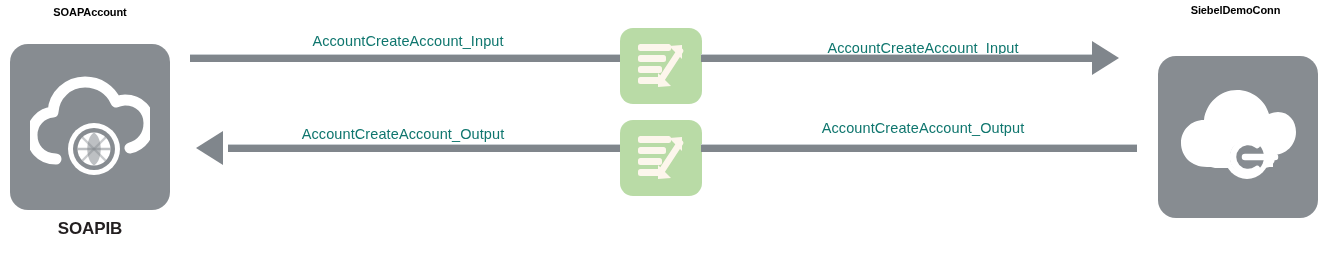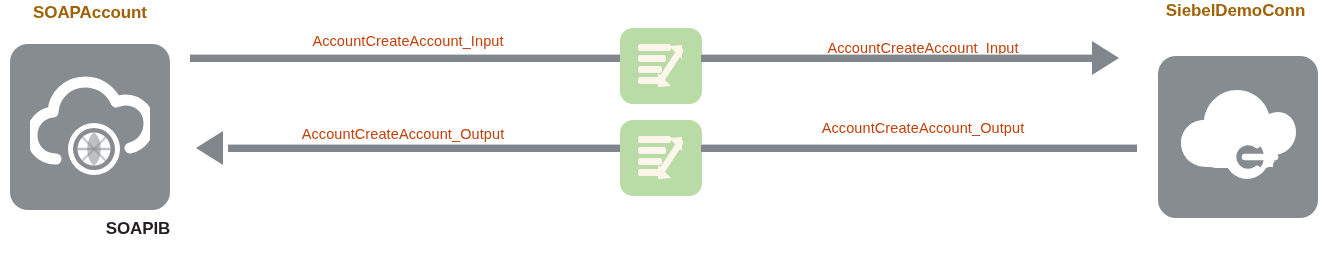--- a/index.html
+++ b/index.html
@@ -13,40 +13,40 @@
   .canvas{position:absolute;left:0;top:0;width:1323px;height:257px;}
   .node-box{
     position:absolute;
     background:#878c91;
     border-radius:18px;
     display:flex;align-items:center;justify-content:center;
   }
   .node-title{
     position:absolute;
     text-align:center;
-    font-size:17px;
+    font-size:11px;
     font-weight:bold;
-    color:#a16207;
+    color:#000000;
     line-height:21px;
     letter-spacing:-0.1px;
   }
   .node-sub{
     position:absolute;
     text-align:center;
     font-size:17px;
     font-weight:bold;
     color:#231f20;
     line-height:21px;
     letter-spacing:-0.1px;
   }
 
   
   #node-left-box{left:10px;top:44px;width:160px;height:166px;}
   #node-left-title{left:0px;top:2px;width:180px;}
-  #node-left-sub{left:0px;top:218px;width:180px;margin-left:48px;}
+  #node-left-sub{left:0px;top:218px;width:180px;}
 
   
   #node-right-box{left:1158px;top:56px;width:160px;height:162px;}
   #node-right-title{left:1148px;top:0px;width:175px;}
   #node-right-sub{left:1143px;top:228px;width:180px;}
 
   
   .line{
     position:absolute;
     height:7px;
@@ -73,21 +73,21 @@
   #arrow-top{left:1092px;top:41px;}
 
   #line-bot-left{left:228px;top:144px;width:394px;}
   #line-bot-right{left:701px;top:144px;width:436px;}
   #arrow-bot{left:196px;top:131px;}
 
   
   .edge-label{
     position:absolute;
     font-size:14.5px;
-    color:#c2410c;
+    color:#0f766e;
     text-align:center;
     white-space:nowrap;
     letter-spacing:0.1px;
   }
   #label-top-left{left:283px;top:33px;width:250px;}
   #label-top-right{left:798px;top:40px;width:250px;}
   #label-bot-left{left:278px;top:126px;width:250px;}
   #label-bot-right{left:798px;top:120px;width:250px;}
 
   

